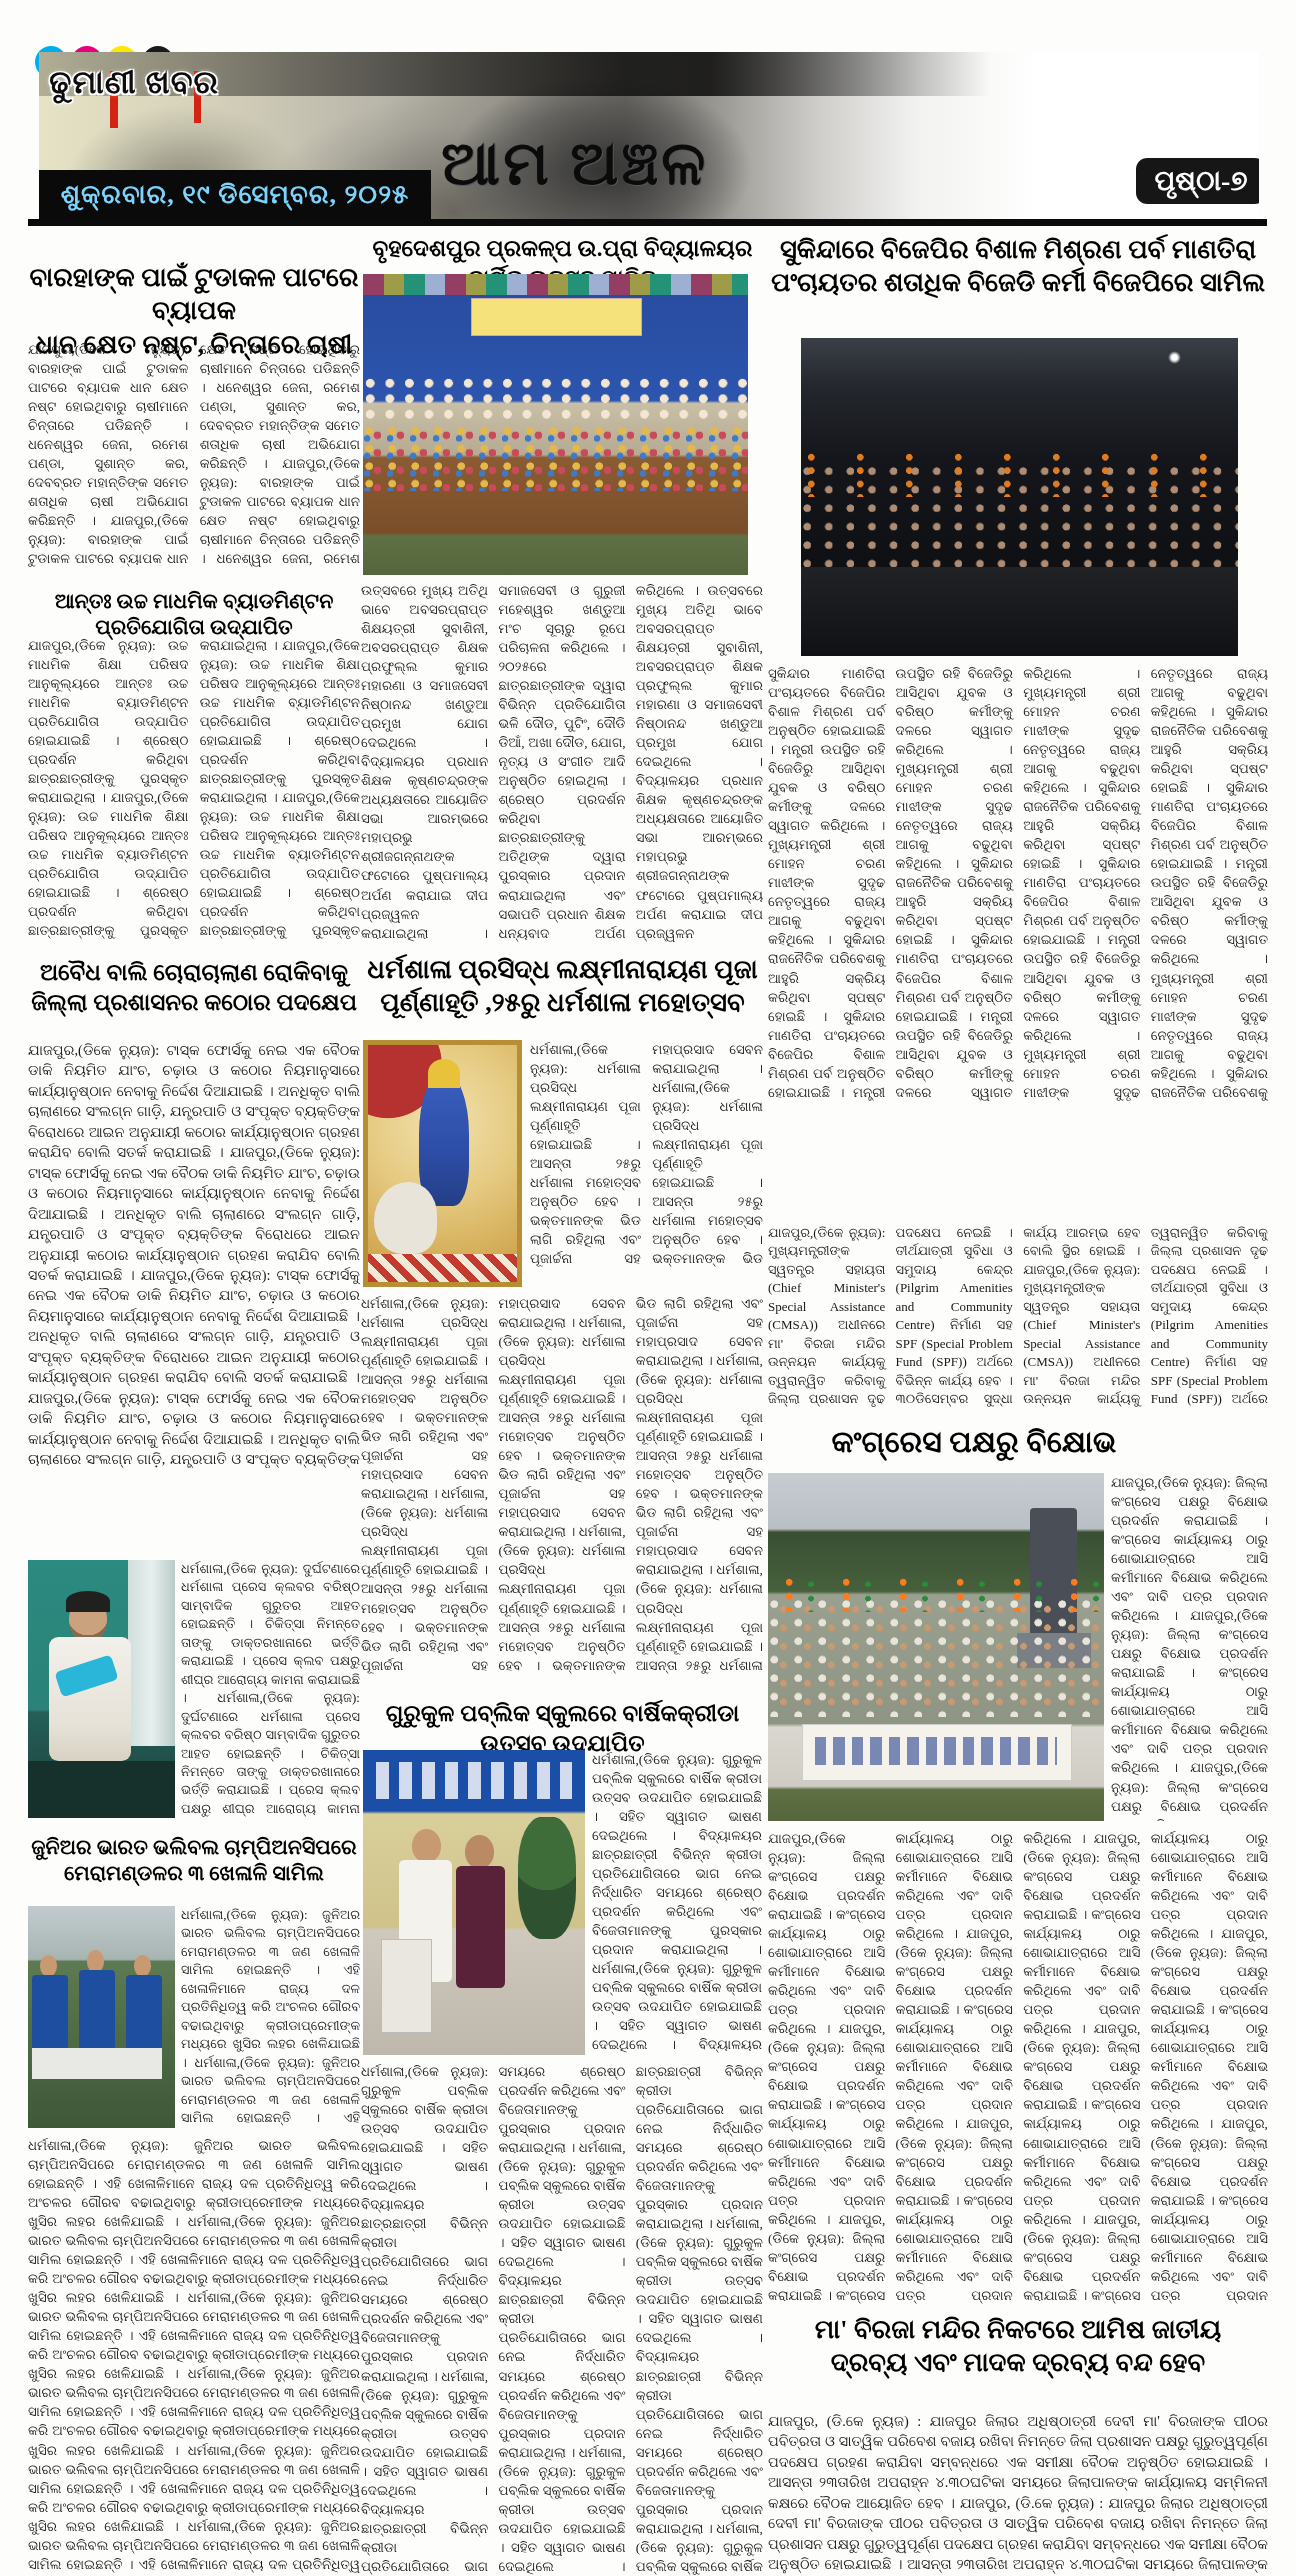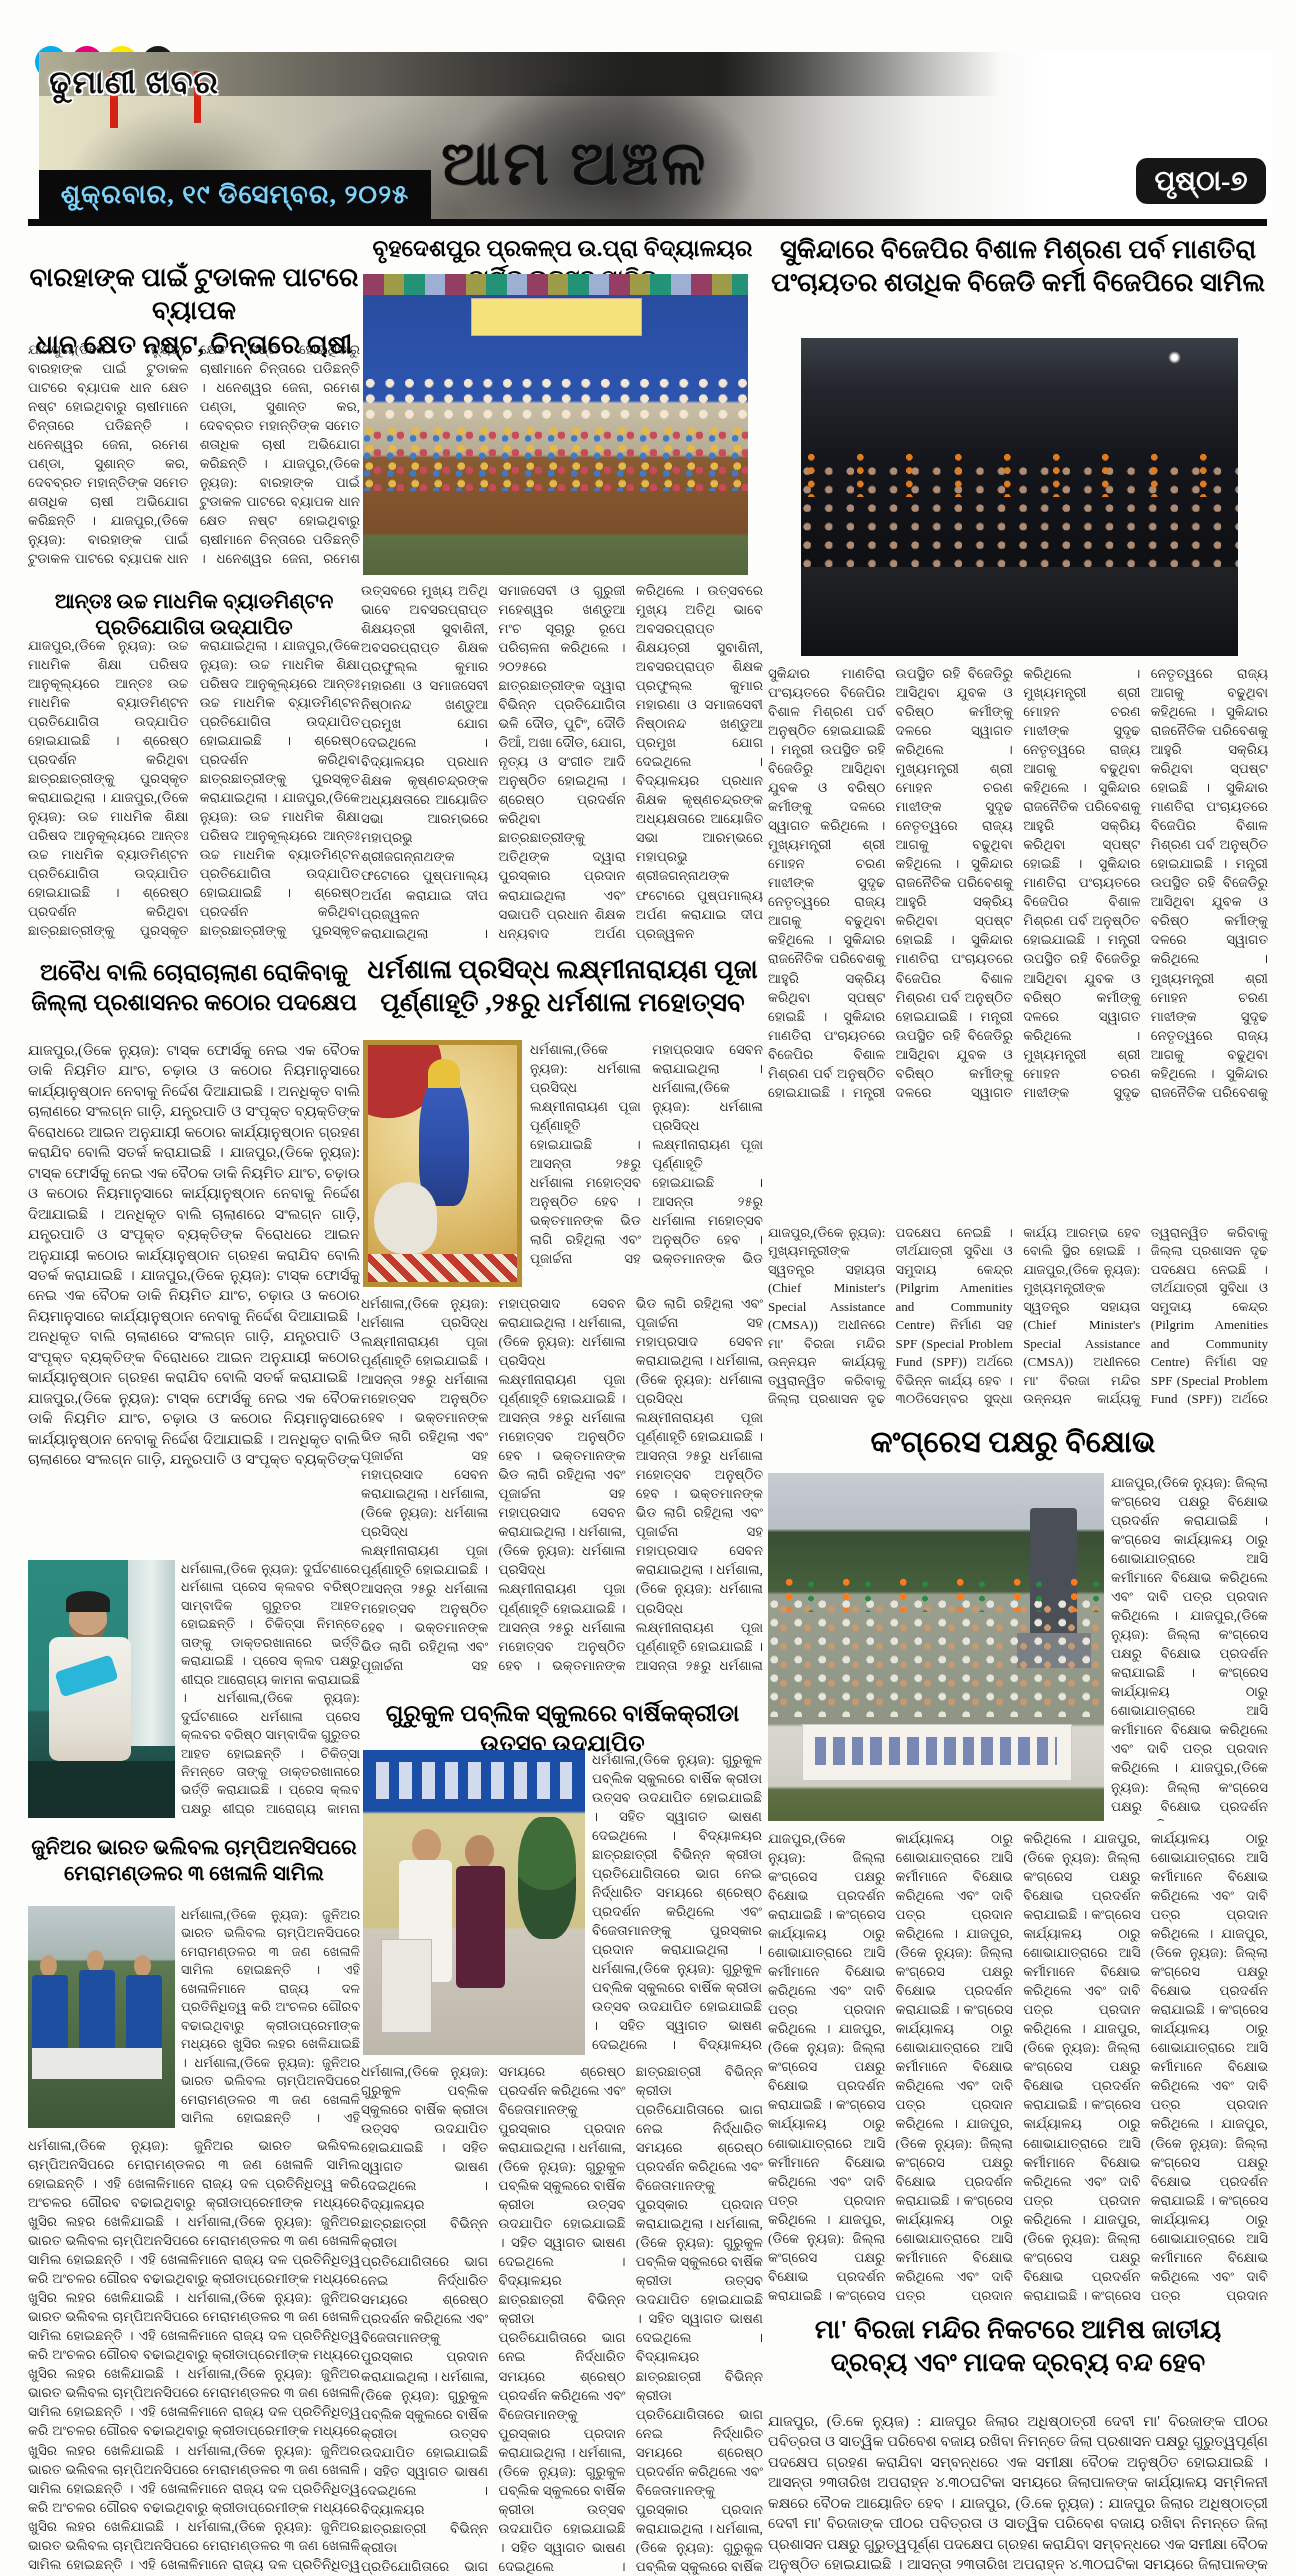--- a/index.html
+++ b/index.html
@@ -50,21 +50,21 @@
 
 <div id="page">
 
   <div class="abs cmyk" style="left:35px;top:46px;">
     <div class="dot" style="background:#00AEEF">C</div>
     <div class="dot" style="background:#E6007E">M</div>
     <div class="dot" style="background:#FFE800">Y</div>
     <div class="dot" style="background:#1a1a1a">K</div>
   </div>
 
-  <div id="banner" class="abs" style="left:39px;top:52px;width:1220px;height:168px;padding-left:13px;">
+  <div id="banner" class="abs" style="left:39px;top:52px;width:1220px;height:168px;">
     <div class="dark-top"></div>
     <div class="red-accent" style="left:71px;top:18.5px;width:8.2px;height:57px;"></div>
     <div class="red-accent" style="left:155px;top:18.5px;width:7.2px;height:52px;"></div>
     <div class="abs masthead-text" style="left:10.3px;top:12.4px;">ଢୁମାଣୀ ଖବର</div>
     <div id="section-title" class="abs" style="left:402px;top:77px;text-align:center;">ଆମ ଅଞ୍ଚଳ</div>
     <div id="date-bar" class="abs" style="left:0;top:118px;width:392px;height:49px;">
       <span>ଶୁକ୍ରବାର, ୧୯ ଡିସେମ୍ବର, ୨୦୨୫</span>
     </div>
     <div id="page-badge" class="abs" style="left:1097px;top:106px;width:130px;height:46px;">
       <span>ପୃଷ୍ଠା-୭</span>
@@ -159,21 +159,21 @@
        background:linear-gradient(180deg,#3a3f47 0%,#23262c 16%,#14161b 38%,#0a0b0e 100%);">
     <div style="left:84%;top:4%;width:13.4px;height:13.4px;background:radial-gradient(circle,#fff 0 30%,rgba(255,255,255,0) 70%);border-radius:50%;"></div>
     <div style="left:0;top:40%;width:100%;height:34%;background-image:radial-gradient(circle at 6.2px 6.2px,#caa184 0 3.6px,rgba(0,0,0,0) 4.1px);background-size:21.6px 18.5px;opacity:.85;"></div>
     <div style="left:0;top:36%;width:100%;height:14%;background-image:radial-gradient(circle at 10.3px 5.2px,#e07b1f 0 3.1px,rgba(0,0,0,0) 3.6px);background-size:49px 13.4px;"></div>
     <div style="left:0;top:72%;width:100%;height:28%;background:linear-gradient(180deg,#202226 0%,#101114 100%);"></div>
   </div>
   <div class="abs bt cols4" style="left:768px;top:664px;width:500px;height:446px;">ସୁକିନ୍ଦାର ମାଣତିରା ପଂଚାୟତରେ ବିଜେପିର ବିଶାଳ ମିଶ୍ରଣ ପର୍ବ ଅନୁଷ୍ଠିତ ହୋଇଯାଇଛି । ମନ୍ତ୍ରୀ ଉପସ୍ଥିତ ରହି ବିଜେଡିରୁ ଆସିଥିବା ଯୁବକ ଓ ବରିଷ୍ଠ କର୍ମୀଙ୍କୁ ଦଳରେ ସ୍ୱାଗତ କରିଥିଲେ । ମୁଖ୍ୟମନ୍ତ୍ରୀ ଶ୍ରୀ ମୋହନ ଚରଣ ମାଝୀଙ୍କ ସୁଦୃଢ ନେତୃତ୍ୱରେ ରାଜ୍ୟ ଆଗକୁ ବଢୁଥିବା କହିଥିଲେ । ସୁକିନ୍ଦାର ରାଜନୈତିକ ପରିବେଶକୁ ଆହୁରି ସକ୍ରିୟ କରିଥିବା ସ୍ପଷ୍ଟ ହୋଇଛି । ସୁକିନ୍ଦାର ମାଣତିରା ପଂଚାୟତରେ ବିଜେପିର ବିଶାଳ ମିଶ୍ରଣ ପର୍ବ ଅନୁଷ୍ଠିତ ହୋଇଯାଇଛି । ମନ୍ତ୍ରୀ ଉପସ୍ଥିତ ରହି ବିଜେଡିରୁ ଆସିଥିବା ଯୁବକ ଓ ବରିଷ୍ଠ କର୍ମୀଙ୍କୁ ଦଳରେ ସ୍ୱାଗତ କରିଥିଲେ । ମୁଖ୍ୟମନ୍ତ୍ରୀ ଶ୍ରୀ ମୋହନ ଚରଣ ମାଝୀଙ୍କ ସୁଦୃଢ ନେତୃତ୍ୱରେ ରାଜ୍ୟ ଆଗକୁ ବଢୁଥିବା କହିଥିଲେ । ସୁକିନ୍ଦାର ରାଜନୈତିକ ପରିବେଶକୁ ଆହୁରି ସକ୍ରିୟ କରିଥିବା ସ୍ପଷ୍ଟ ହୋଇଛି । ସୁକିନ୍ଦାର ମାଣତିରା ପଂଚାୟତରେ ବିଜେପିର ବିଶାଳ ମିଶ୍ରଣ ପର୍ବ ଅନୁଷ୍ଠିତ ହୋଇଯାଇଛି । ମନ୍ତ୍ରୀ ଉପସ୍ଥିତ ରହି ବିଜେଡିରୁ ଆସିଥିବା ଯୁବକ ଓ ବରିଷ୍ଠ କର୍ମୀଙ୍କୁ ଦଳରେ ସ୍ୱାଗତ କରିଥିଲେ । ମୁଖ୍ୟମନ୍ତ୍ରୀ ଶ୍ରୀ ମୋହନ ଚରଣ ମାଝୀଙ୍କ ସୁଦୃଢ ନେତୃତ୍ୱରେ ରାଜ୍ୟ ଆଗକୁ ବଢୁଥିବା କହିଥିଲେ । ସୁକିନ୍ଦାର ରାଜନୈତିକ ପରିବେଶକୁ ଆହୁରି ସକ୍ରିୟ କରିଥିବା ସ୍ପଷ୍ଟ ହୋଇଛି । ସୁକିନ୍ଦାର ମାଣତିରା ପଂଚାୟତରେ ବିଜେପିର ବିଶାଳ ମିଶ୍ରଣ ପର୍ବ ଅନୁଷ୍ଠିତ ହୋଇଯାଇଛି । ମନ୍ତ୍ରୀ ଉପସ୍ଥିତ ରହି ବିଜେଡିରୁ ଆସିଥିବା ଯୁବକ ଓ ବରିଷ୍ଠ କର୍ମୀଙ୍କୁ ଦଳରେ ସ୍ୱାଗତ କରିଥିଲେ । ମୁଖ୍ୟମନ୍ତ୍ରୀ ଶ୍ରୀ ମୋହନ ଚରଣ ମାଝୀଙ୍କ ସୁଦୃଢ ନେତୃତ୍ୱରେ ରାଜ୍ୟ ଆଗକୁ ବଢୁଥିବା କହିଥିଲେ । ସୁକିନ୍ଦାର ରାଜନୈତିକ ପରିବେଶକୁ ଆହୁରି ସକ୍ରିୟ କରିଥିବା ସ୍ପଷ୍ଟ ହୋଇଛି । ସୁକିନ୍ଦାର ମାଣତିରା ପଂଚାୟତରେ ବିଜେପିର ବିଶାଳ ମିଶ୍ରଣ ପର୍ବ ଅନୁଷ୍ଠିତ ହୋଇଯାଇଛି । ମନ୍ତ୍ରୀ ଉପସ୍ଥିତ ରହି ବିଜେଡିରୁ ଆସିଥିବା ଯୁବକ ଓ ବରିଷ୍ଠ କର୍ମୀଙ୍କୁ ଦଳରେ ସ୍ୱାଗତ କରିଥିଲେ । ମୁଖ୍ୟମନ୍ତ୍ରୀ ଶ୍ରୀ ମୋହନ ଚରଣ ମାଝୀଙ୍କ ସୁଦୃଢ ନେତୃତ୍ୱରେ ରାଜ୍ୟ ଆଗକୁ ବଢୁଥିବା କହିଥିଲେ । ସୁକିନ୍ଦାର ରାଜନୈତିକ ପରିବେଶକୁ ଆହୁରି ସକ୍ରିୟ କରିଥିବା ସ୍ପଷ୍ଟ ହୋଇଛି । ସୁକିନ୍ଦାର ମାଣତିରା ପଂଚାୟତରେ ବିଜେପିର ବିଶାଳ ମିଶ୍ରଣ ପର୍ବ ଅନୁଷ୍ଠିତ ହୋଇଯାଇଛି । ମନ୍ତ୍ରୀ ଉପସ୍ଥିତ ରହି ବିଜେଡିରୁ ଆସିଥିବା ଯୁବକ ଓ ବରିଷ୍ଠ କର୍ମୀଙ୍କୁ ଦଳରେ ସ୍ୱାଗତ କରିଥିଲେ । ମୁଖ୍ୟମନ୍ତ୍ରୀ ଶ୍ରୀ ମୋହନ ଚରଣ ମାଝୀଙ୍କ ସୁଦୃଢ ନେତୃତ୍ୱରେ ରାଜ୍ୟ ଆଗକୁ ବଢୁଥିବା କହିଥିଲେ । ସୁକିନ୍ଦାର ରାଜନୈତିକ ପରିବେଶକୁ ଆହୁରି ସକ୍ରିୟ କରିଥିବା ସ୍ପଷ୍ଟ ହୋଇଛି । ସୁକିନ୍ଦାର ମାଣତିରା ପଂଚାୟତରେ ବିଜେପିର ବିଶାଳ ମିଶ୍ରଣ ପର୍ବ ଅନୁଷ୍ଠିତ ହୋଇଯାଇଛି । ମନ୍ତ୍ରୀ ଉପସ୍ଥିତ ରହି ବିଜେଡିରୁ ଆସିଥିବା ଯୁବକ ଓ ବରିଷ୍ଠ କର୍ମୀଙ୍କୁ ଦଳରେ ସ୍ୱାଗତ କରିଥିଲେ । ମୁଖ୍ୟମନ୍ତ୍ରୀ ଶ୍ରୀ ମୋହନ ଚରଣ ମାଝୀଙ୍କ ସୁଦୃଢ ନେତୃତ୍ୱରେ ରାଜ୍ୟ ଆଗକୁ ବଢୁଥିବା କହିଥିଲେ । ସୁକିନ୍ଦାର ରାଜନୈତିକ ପରିବେଶକୁ ଆହୁରି ସକ୍ରିୟ କରିଥିବା ସ୍ପଷ୍ଟ ହୋଇଛି । ସୁକିନ୍ଦାର ମାଣତିରା ପଂଚାୟତରେ ବିଜେପିର ବିଶାଳ ମିଶ୍ରଣ ପର୍ବ ଅନୁଷ୍ଠିତ ହୋଇଯାଇଛି । ମନ୍ତ୍ରୀ ଉପସ୍ଥିତ ରହି ବିଜେଡିରୁ ଆସିଥିବା ଯୁବକ ଓ ବରିଷ୍ଠ କର୍ମୀଙ୍କୁ ଦଳରେ ସ୍ୱାଗତ କରିଥିଲେ । ମୁଖ୍ୟମନ୍ତ୍ରୀ ଶ୍ରୀ ମୋହନ ଚରଣ ମାଝୀଙ୍କ ସୁଦୃଢ ନେତୃତ୍ୱରେ ରାଜ୍ୟ ଆଗକୁ ବଢୁଥିବା କହିଥିଲେ । ସୁକିନ୍ଦାର ରାଜନୈତିକ ପରିବେଶକୁ ଆହୁରି ସକ୍ରିୟ କରିଥିବା ସ୍ପଷ୍ଟ ହୋଇଛି ।</div>
 
   <div class="abs bt cols4" style="left:768px;top:1224px;width:500px;height:190px;font-size:13px;">ଯାଜପୁର,(ଡିକେ ନ୍ୟୁଜ): ମୁଖ୍ୟମନ୍ତ୍ରୀଙ୍କ ସ୍ୱତନ୍ତ୍ର ସହାୟତା (Chief Minister's Special Assistance (CMSA)) ଅଧୀନରେ ମା' ବିରଜା ମନ୍ଦିର ଉନ୍ନୟନ କାର୍ଯ୍ୟକୁ ତ୍ୱରାନ୍ୱିତ କରିବାକୁ ଜିଲ୍ଲା ପ୍ରଶାସନ ଦୃଢ ପଦକ୍ଷେପ ନେଇଛି । ତୀର୍ଥଯାତ୍ରୀ ସୁବିଧା ଓ ସମୁଦାୟ କେନ୍ଦ୍ର (Pilgrim Amenities and Community Centre) ନିର୍ମାଣ ସହ SPF (Special Problem Fund (SPF)) ଅର୍ଥରେ ବିଭିନ୍ନ କାର୍ଯ୍ୟ ହେବ । ୩୦ଡିସେମ୍ବର ସୁଦ୍ଧା କାର୍ଯ୍ୟ ଆରମ୍ଭ ହେବ ବୋଲି ସ୍ଥିର ହୋଇଛି । ଯାଜପୁର,(ଡିକେ ନ୍ୟୁଜ): ମୁଖ୍ୟମନ୍ତ୍ରୀଙ୍କ ସ୍ୱତନ୍ତ୍ର ସହାୟତା (Chief Minister's Special Assistance (CMSA)) ଅଧୀନରେ ମା' ବିରଜା ମନ୍ଦିର ଉନ୍ନୟନ କାର୍ଯ୍ୟକୁ ତ୍ୱରାନ୍ୱିତ କରିବାକୁ ଜିଲ୍ଲା ପ୍ରଶାସନ ଦୃଢ ପଦକ୍ଷେପ ନେଇଛି । ତୀର୍ଥଯାତ୍ରୀ ସୁବିଧା ଓ ସମୁଦାୟ କେନ୍ଦ୍ର (Pilgrim Amenities and Community Centre) ନିର୍ମାଣ ସହ SPF (Special Problem Fund (SPF)) ଅର୍ଥରେ ବିଭିନ୍ନ କାର୍ଯ୍ୟ ହେବ । ୩୦ଡିସେମ୍ବର ସୁଦ୍ଧା କାର୍ଯ୍ୟ ଆରମ୍ଭ ହେବ ବୋଲି ସ୍ଥିର ହୋଇଛି । ଯାଜପୁର,(ଡିକେ ନ୍ୟୁଜ): ମୁଖ୍ୟମନ୍ତ୍ରୀଙ୍କ ସ୍ୱତନ୍ତ୍ର ସହାୟତା (Chief Minister's Special Assistance (CMSA)) ଅଧୀନରେ ମା' ବିରଜା ମନ୍ଦିର ଉନ୍ନୟନ କାର୍ଯ୍ୟକୁ ତ୍ୱରାନ୍ୱିତ କରିବାକୁ ଜିଲ୍ଲା ପ୍ରଶାସନ ଦୃଢ ପଦକ୍ଷେପ ନେଇଛି । ତୀର୍ଥଯାତ୍ରୀ ସୁବିଧା ଓ ସମୁଦାୟ କେନ୍ଦ୍ର (Pilgrim Amenities and Community Centre) ନିର୍ମାଣ ସହ SPF (Special Problem Fund (SPF)) ଅର୍ଥରେ ବିଭିନ୍ନ କାର୍ଯ୍ୟ ହେବ । ୩୦ଡିସେମ୍ବର ସୁଦ୍ଧା କାର୍ଯ୍ୟ ଆରମ୍ଭ ହେବ ବୋଲି ସ୍ଥିର ହୋଇଛି ।</div>
 
-  <div class="abs hl h-xl" style="left:763px;top:1423px;width:500px;">କଂଗ୍ରେସ ପକ୍ଷରୁ ବିକ୍ଷୋଭ</div>
+  <div class="abs hl h-xl" style="left:724px;top:1423px;width:500px;">କଂଗ୍ରେସ ପକ୍ଷରୁ ବିକ୍ଷୋଭ</div>
 
   <div class="photo" style="left:768px;top:1473px;width:336px;height:348px;
        background:linear-gradient(180deg,#c7ccd1 0%,#b8bfc5 16%,#3a4f33 17%,#46603c 34%,#9aa08f 35%,#8f9584 72%,#d9d7cf 73%,#cfcdc3 90%,#5f7044 91%,#55663d 100%);">
     <div style="left:78%;top:10%;width:14%;height:38%;background:#4a4f57;border-radius:4.1px 4.1px 0 0;"></div>
     <div style="left:74%;top:46%;width:22%;height:10%;background:#7a7f86;"></div>
     <div style="left:0;top:36%;width:100%;height:34%;background-image:radial-gradient(circle at 6.2px 6.2px,#e8e4da 0 3.6px,rgba(0,0,0,0) 4.1px),radial-gradient(circle at 15.5px 11.3px,#c89a72 0 3.1px,rgba(0,0,0,0) 3.6px);background-size:24px 18.5px;"></div>
     <div style="left:4%;top:30%;width:100%;height:10%;background-image:radial-gradient(circle at 8.2px 5.2px,#ff7a1a 0 3.1px,rgba(0,0,0,0) 3.6px),radial-gradient(circle at 30px 7.2px,#2a8a3e 0 2.6px,rgba(0,0,0,0) 3.1px);background-size:57px 14.4px;"></div>
     <div style="left:10%;top:72%;width:80%;height:16%;background:#f4f2ea;border:1px solid #ccc;"></div>
     <div style="left:14%;top:76%;width:72%;height:8%;background:repeating-linear-gradient(90deg,#27418f 0 11.3px,rgba(0,0,0,0) 11.3px 18.5px);opacity:.6;"></div>
   </div>

